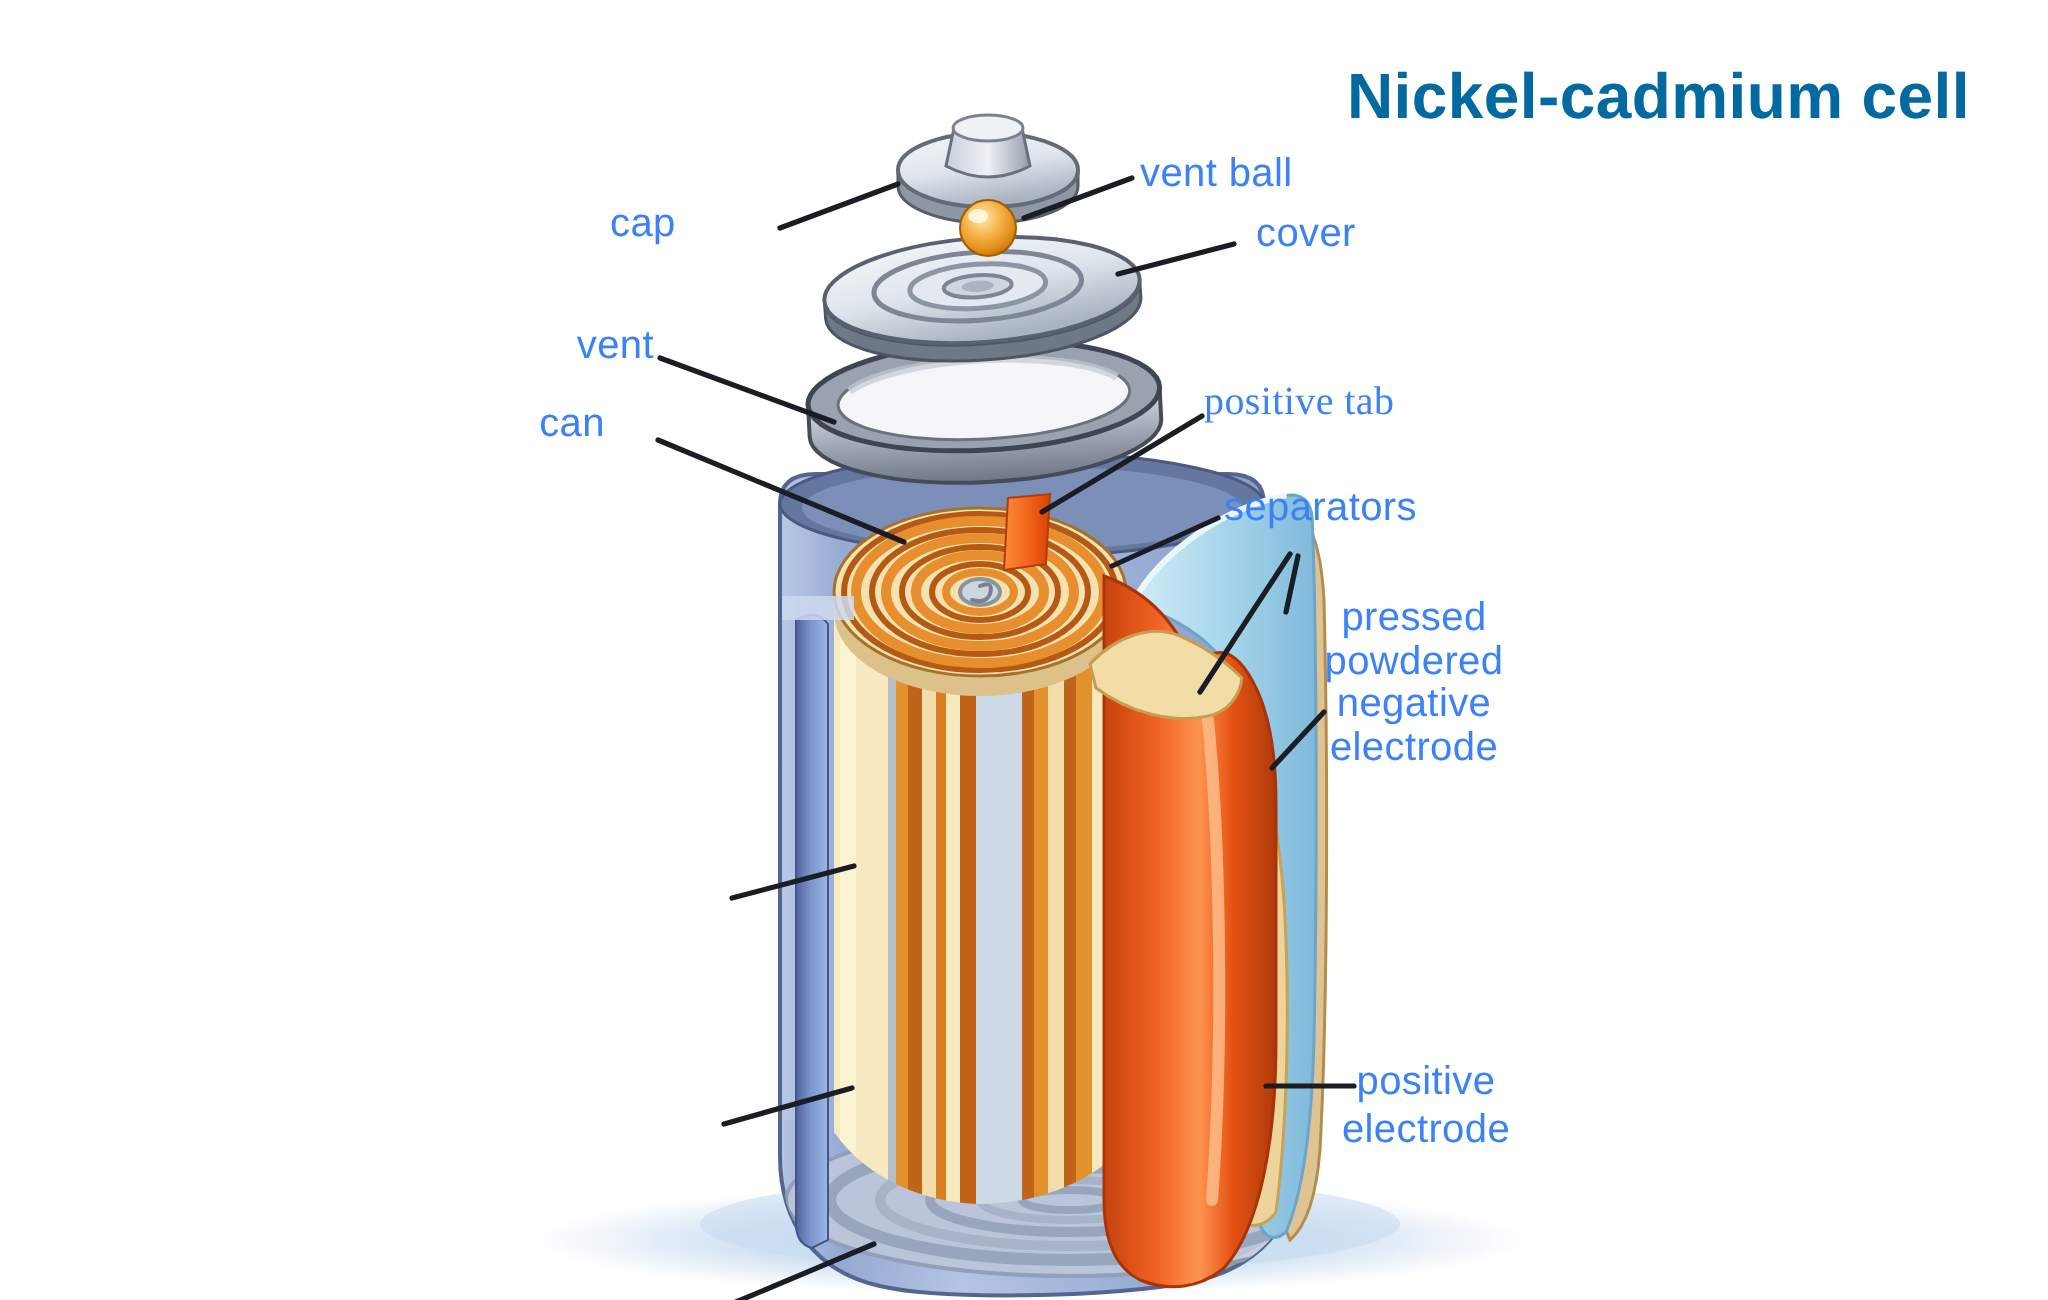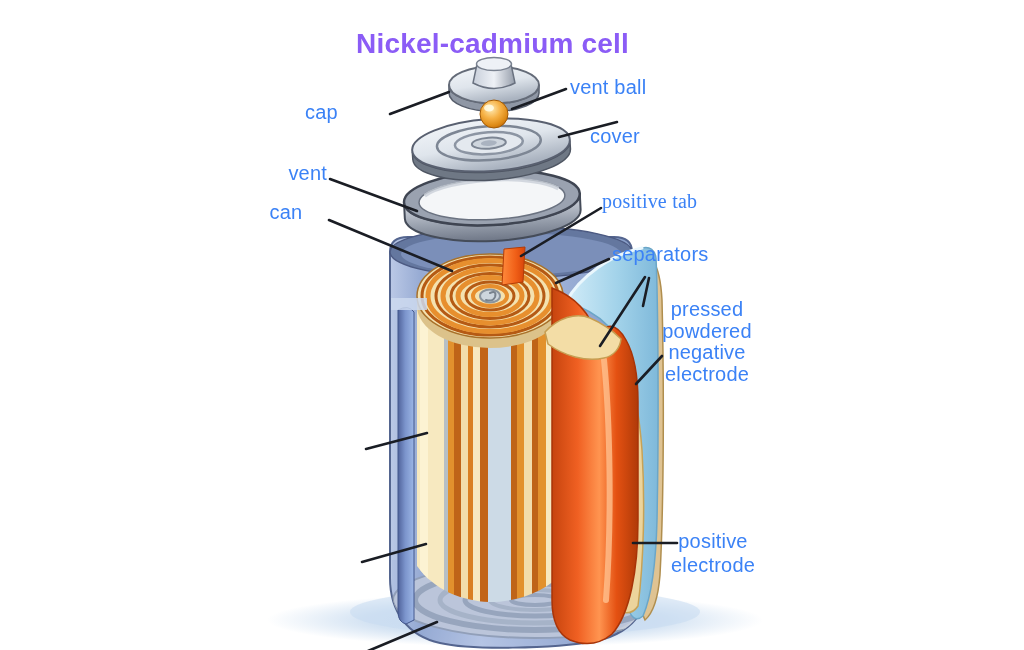--- a/index.html
+++ b/index.html
@@ -1,26 +1,26 @@
 <!DOCTYPE html>
 <html><head>
 <meta charset="utf-8">
 <style>
   html,body{margin:0;padding:0;background:#ffffff;}
   .page{position:relative;width:1024px;height:650px;background:#ffffff;overflow:hidden;
         font-family:"Liberation Sans", sans-serif;}
   .diagram-svg{position:absolute;left:0;top:0;}
-  .title{position:absolute;left:0;top:9px;width:985px;text-align:center;
-         font-size:28px;font-weight:bold;color:#8b5cf6;letter-spacing:0.2px;}
+  .title{position:absolute;left:0;top:9px;width:985px;text-align:right;
+         font-size:32px;font-weight:bold;color:#0369a1;letter-spacing:0.2px;}
   .lbl{position:absolute;color:#3b82f6;font-size:20px;line-height:1.12;letter-spacing:0.2px;}
   .lbl-cap{left:305px;top:101px;width:80px;text-align:left;}
   .lbl-seal{left:247px;top:162px;width:80px;text-align:right;}
   .lbl-can{left:246px;top:201px;width:80px;text-align:center;}
   .lbl-vent{left:570px;top:76px;width:110px;}
-  .lbl-cover{left:590px;top:106px;width:90px;margin-top:19px;}
+  .lbl-cover{left:628px;top:106px;width:90px;}
   .lbl-ptab{left:602px;top:190px;width:130px;font-family:Liberation Serif, serif;}
   .lbl-sep{left:612px;top:243px;width:120px;}
   .lbl-neg{left:650px;top:299px;width:114px;text-align:center;line-height:1.08;}
   .lbl-jelly{left:242px;top:433px;width:120px;text-align:right;}
   .lbl-washer{left:258px;top:524px;width:124px;text-align:center;line-height:1.38;}
   .lbl-posel{left:653px;top:529px;width:120px;text-align:center;line-height:1.2;}
 </style>
 </head>
 <body>
 

